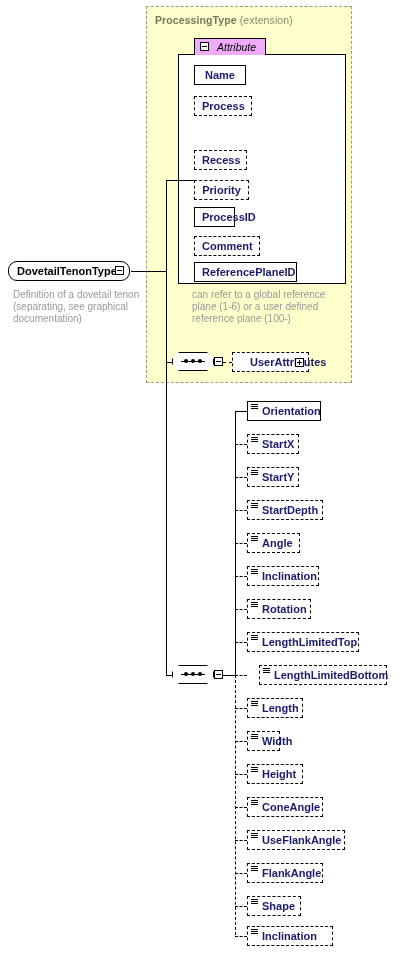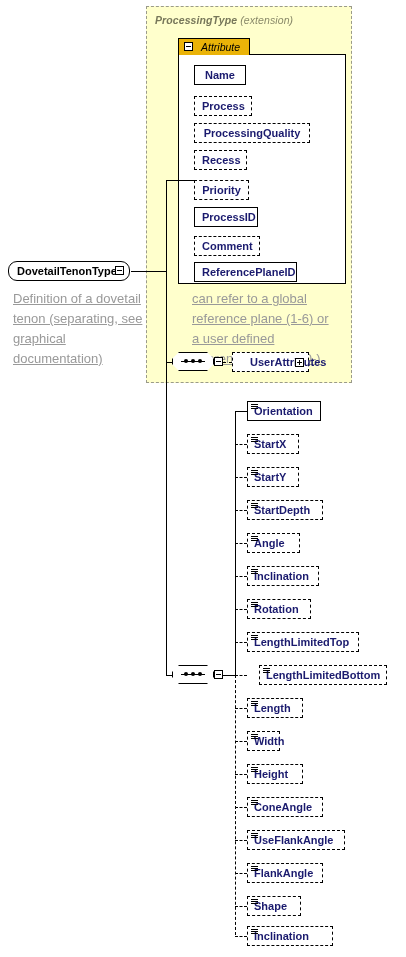--- a/index.html
+++ b/index.html
@@ -35,35 +35,34 @@
     box-sizing: border-box;
   }
   .ext-title {
     position: absolute;
     left: 155px;
     top: 14px;
     font-size: 10.5px;
     color: #8a8a6a;
     white-space: nowrap;
     letter-spacing: 0.1px;
-    font-style: italic;
   }
   .ext-title b {
     color: #77775a;
     font-weight: bold;
   }
 
   
   .attr-tab {
     position: absolute;
-    left: 178px;
+    left: 194px;
     top: 38px;
     width: 72px;
     height: 17px;
-    background: #eab308;
+    background: #f0abfc;
     border: 1px solid #000000;
     border-bottom: none;
     box-sizing: border-box;
   }
   .attr-tab .lbl {
     position: absolute;
     left: 22px;
     top: 2px;
     font-size: 10.5px;
     font-style: italic;
@@ -142,21 +141,21 @@
     width: 3px;
     height: 100%;
     background: #bdbdbd;
     z-index: -1;
   }
 
   
   .node.attr { text-align: center; }
 
   
-  .node.elem { padding-left: 6px; }
+  .node.elem { padding-left: 14px; }
   .elem-icon {
     position: absolute;
     left: 3px;
     top: 2px;
     width: 7px;
     height: 6px;
   }
   .elem-icon i {
     position: absolute;
     left: 0;
@@ -193,25 +192,24 @@
     height: 20px;
     background: #bdbdbd;
     border-radius: 9px;
     z-index: -2;
   }
   .root-node .expander { right: 5px; top: 4px; left: auto; }
 
   
   .doc {
     position: absolute;
-    font-size: 13px;
+    font-size: 10px;
     color: #999999;
-    line-height: 20px;
+    line-height: 12px;
     white-space: pre-line;
-    text-decoration: underline;
   }
   #root-doc { left: 13px; top: 289px; width: 135px; }
   #refplane-doc { left: 192px; top: 289px; width: 140px; }
 
   
   .seq {
     position: absolute;
     width: 42px;
     height: 19px;
   }
@@ -290,33 +288,30 @@
   </div>
 
   <div class="node attr" style="left:194px; top:65px; width:52px;">
     <span>Name</span>
   </div>
 
   <div class="node attr opt" style="left:194px; top:96px; width:58px;">
     <span>Process</span>
   </div>
 
-  <div class="node attr opt" style="left:194px; top:123px; width:116px;">
-    <span>ProcessingQuality</span>
-  </div>
 
   <div class="node attr opt" style="left:194px; top:150px; width:53px;">
     <span>Recess</span>
   </div>
 
   <div class="node attr opt" style="left:194px; top:180px; width:55px;">
     <span>Priority</span>
   </div>
 
-  <div class="node attr" style="left:194px; top:207px; width:64px;">
+  <div class="node attr" style="left:194px; top:207px; width:41px;">
     <span>ProcessID</span>
   </div>
 
   <div class="node attr opt" style="left:194px; top:236px; width:66px;">
     <span>Comment</span>
   </div>
 
   <div class="node attr" style="left:194px; top:262px; width:103px;">
     <span>ReferencePlaneID</span>
   </div>

